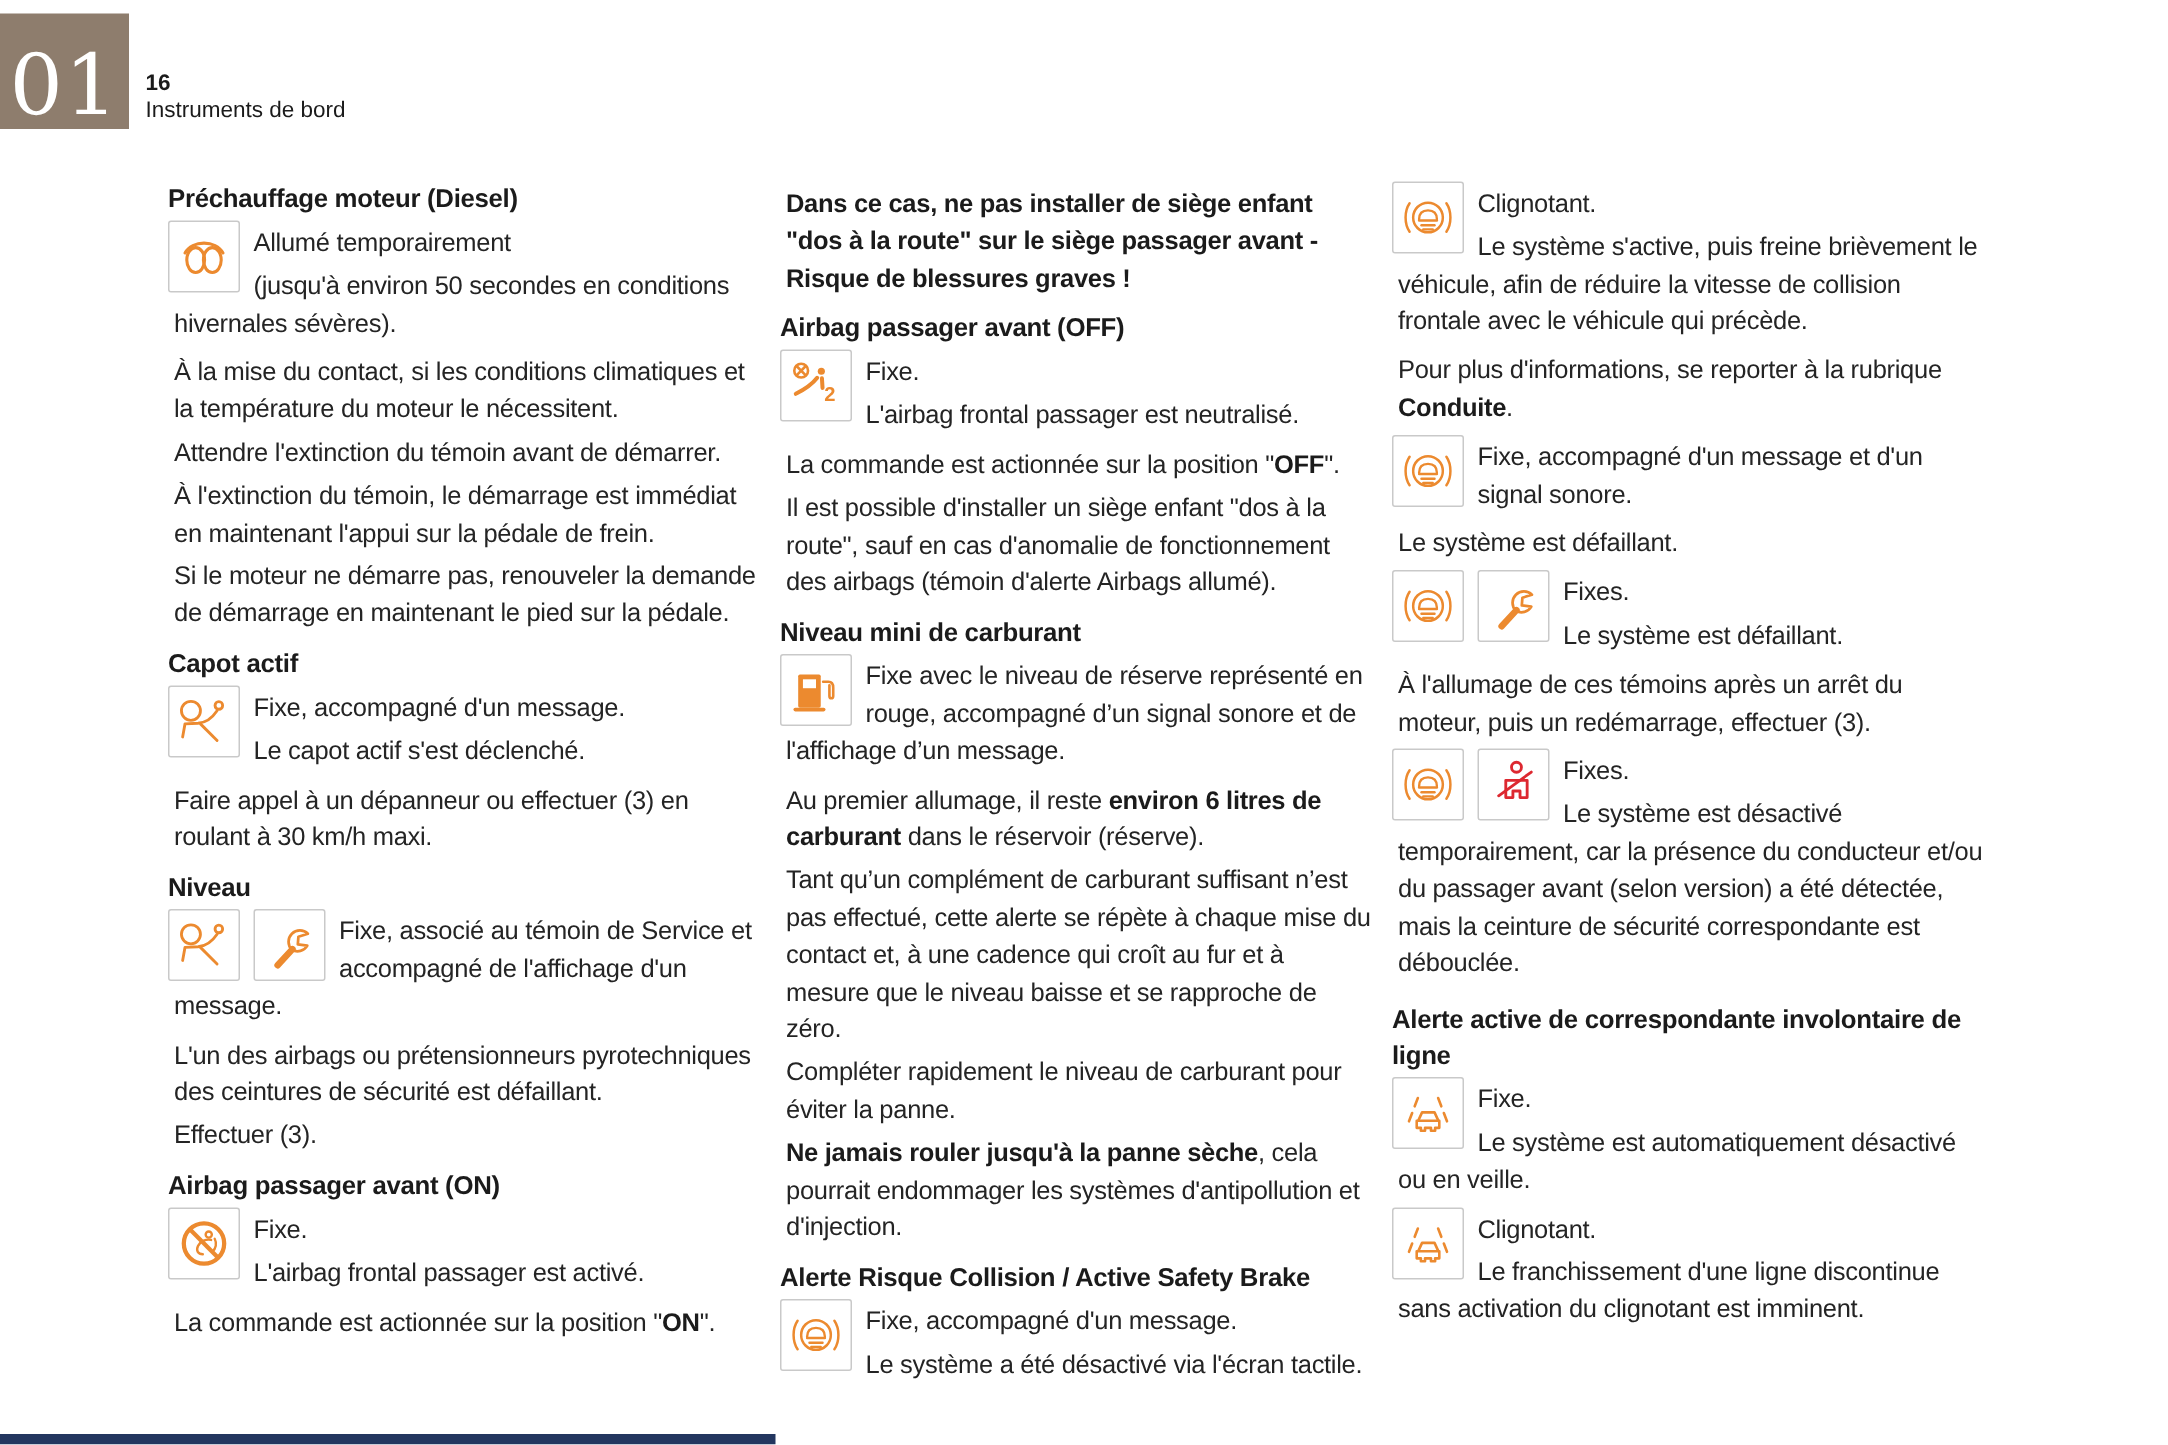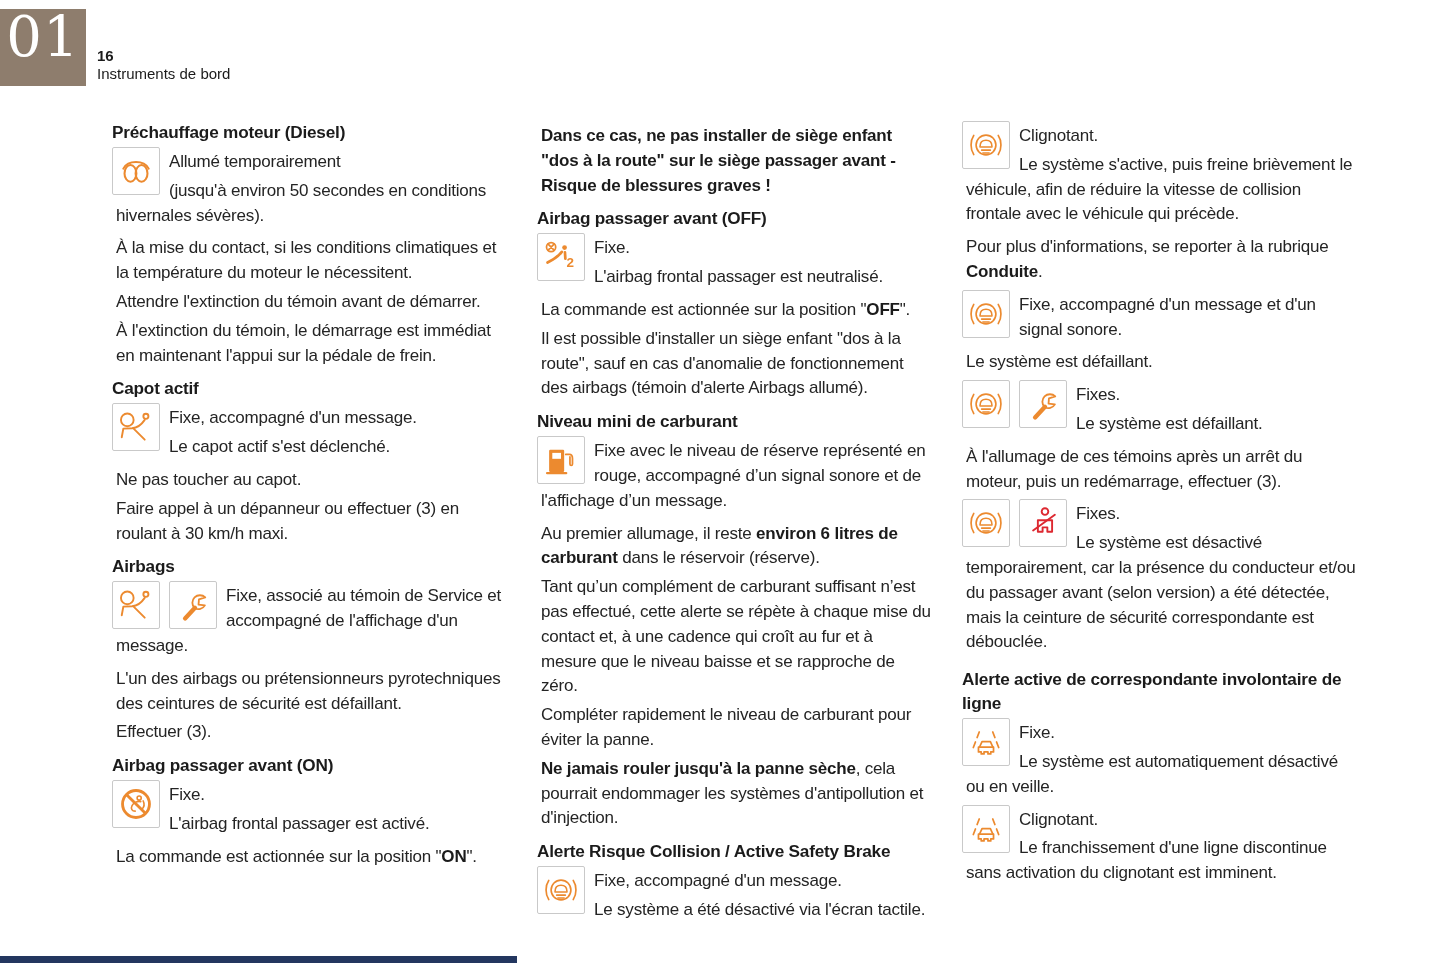--- a/index.html
+++ b/index.html
@@ -3,31 +3,31 @@
 <meta charset="utf-8">
 <style>
   html,body{margin:0;padding:0;}
   body{
     width:1445px;height:963px;background:#ffffff;position:relative;overflow:hidden;
     font-family:"Liberation Sans",sans-serif;color:#232323;
     -webkit-font-smoothing:antialiased;
   }
   .chapter-box{
     position:absolute;left:0;top:9px;width:86px;height:77px;background:#8E7D6D;
-    display:flex;align-items:flex-start;justify-content:center;
+    display:flex;align-items:flex-end;justify-content:center;
   }
   .chapter-box span{
     font-family:"DejaVu Serif",serif;font-size:56px;color:#ffffff;line-height:1;
     letter-spacing:1px;
   }
   .page-num{position:absolute;left:97px;top:47px;font-size:15px;font-weight:bold;color:#1b1b1b;text-align:right;}
   .page-title{position:absolute;left:97px;top:65px;font-size:15px;color:#1b1b1b;}
   .content{
     position:absolute;left:112px;top:120px;width:1248px;
-    display:grid;grid-template-columns:398px 398px 398px;column-gap:27px;
+    display:grid;grid-template-columns:398px 398px 398px;column-gap:10px;
   }
   .sec{margin:0;}
   h3{
     margin:8px 0 2px 0;font-size:17.2px;line-height:24px;color:#1b1b1b;
     letter-spacing:-0.2px;font-weight:bold;
   }
   .col > .sec:first-child h3{margin-top:0;}
   p.line{
     margin:4px;font-size:17px;line-height:24.8px;letter-spacing:-0.2px;color:#242424;
   }
@@ -126,39 +126,39 @@
               <svg viewBox="0 0 48 48">
                 <use href="#sym-glow"></use>
               </svg>
             </span>
           <p class="line"><span>Allumé temporairement</span></p>
           <p class="line"><span>(jusqu'à environ 50 secondes en conditions hivernales sévères).</span></p>
         </div>
         <p class="line"><span>À la mise du contact, si les conditions climatiques et la température du moteur le nécessitent.</span></p>
         <p class="line"><span>Attendre l'extinction du témoin avant de démarrer.</span></p>
         <p class="line"><span>À l'extinction du témoin, le démarrage est immédiat en maintenant l'appui sur la pédale de frein.</span></p>
+        <p class="line"><span>Si le moteur ne démarre pas, renouveler la demande de démarrage en maintenant le pied sur la pédale.</span></p>
       </section>
 
       <section class="sec">
         <h3>Capot actif</h3>
         <div class="blk">
           <span class="ic">
               <svg viewBox="0 0 48 48">
                 <use href="#sym-person"></use>
               </svg>
             </span>
           <p class="line"><span>Fixe, accompagné d'un message.</span></p>
           <p class="line"><span>Le capot actif s'est déclenché.</span></p>
         </div>
-        <p class="line"><span>Ne pas toucher au capot.</span></p>
         <p class="line"><span>Faire appel à un dépanneur ou effectuer (3) en roulant à 30 km/h maxi.</span></p>
       </section>
 
       <section class="sec">
-        <h3>Airbags</h3>
+        <h3>Niveau</h3>
         <div class="blk">
           <span class="ic">
               <svg viewBox="0 0 48 48">
                 <use href="#sym-person"></use>
               </svg>
             </span>
           <span class="ic">
               <svg viewBox="0 0 48 48">
                 <use href="#sym-wrench"></use>
               </svg>

